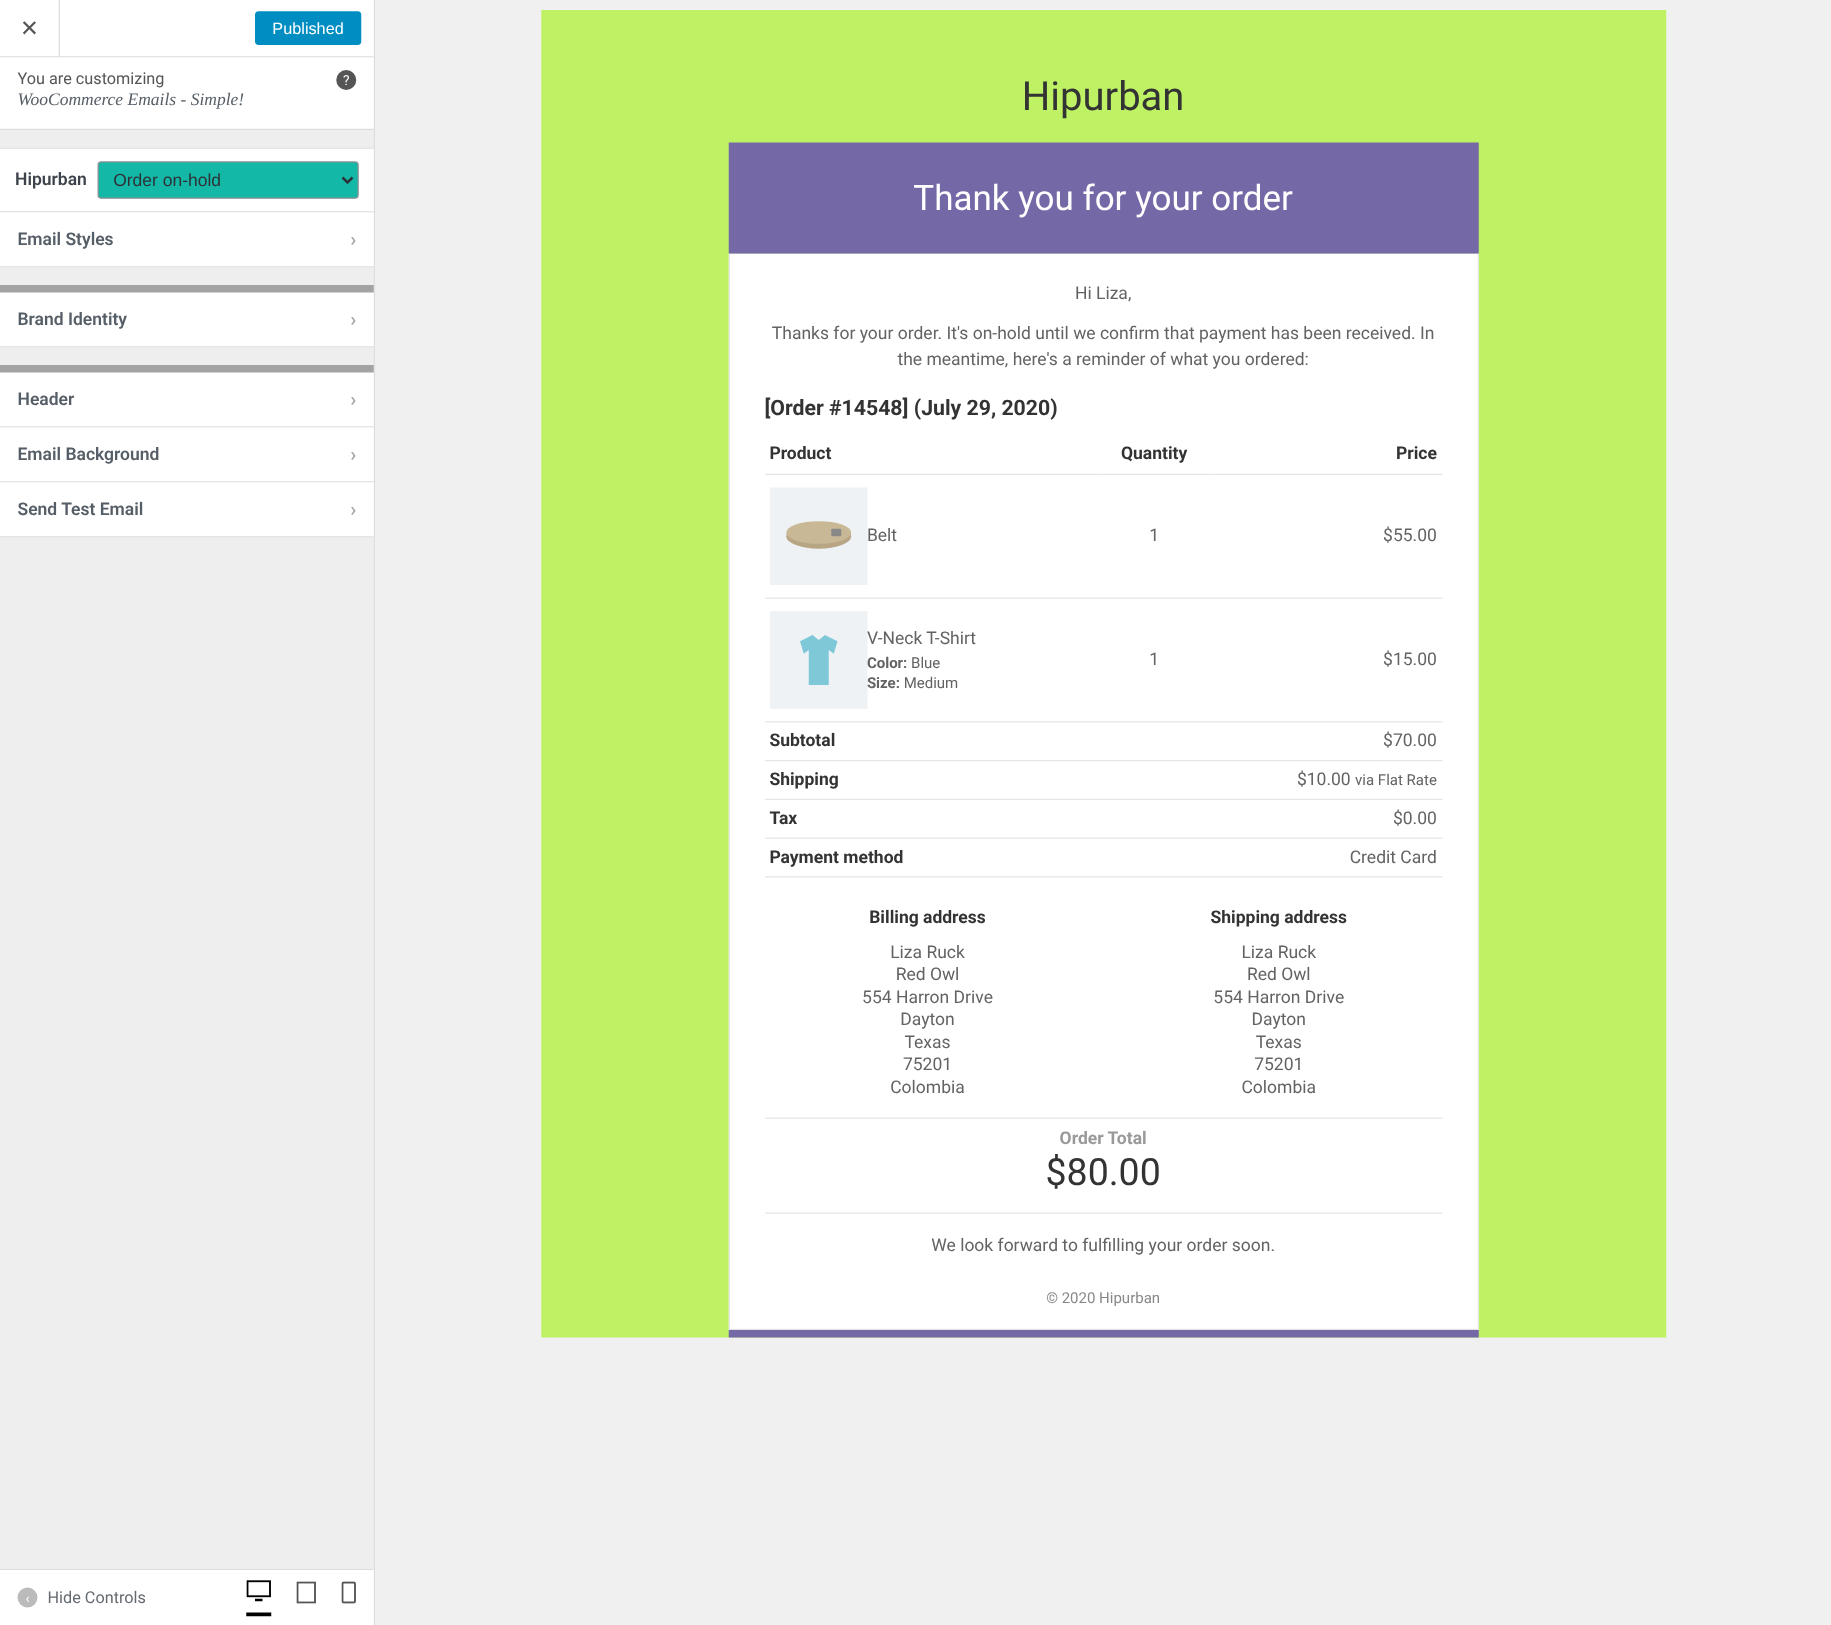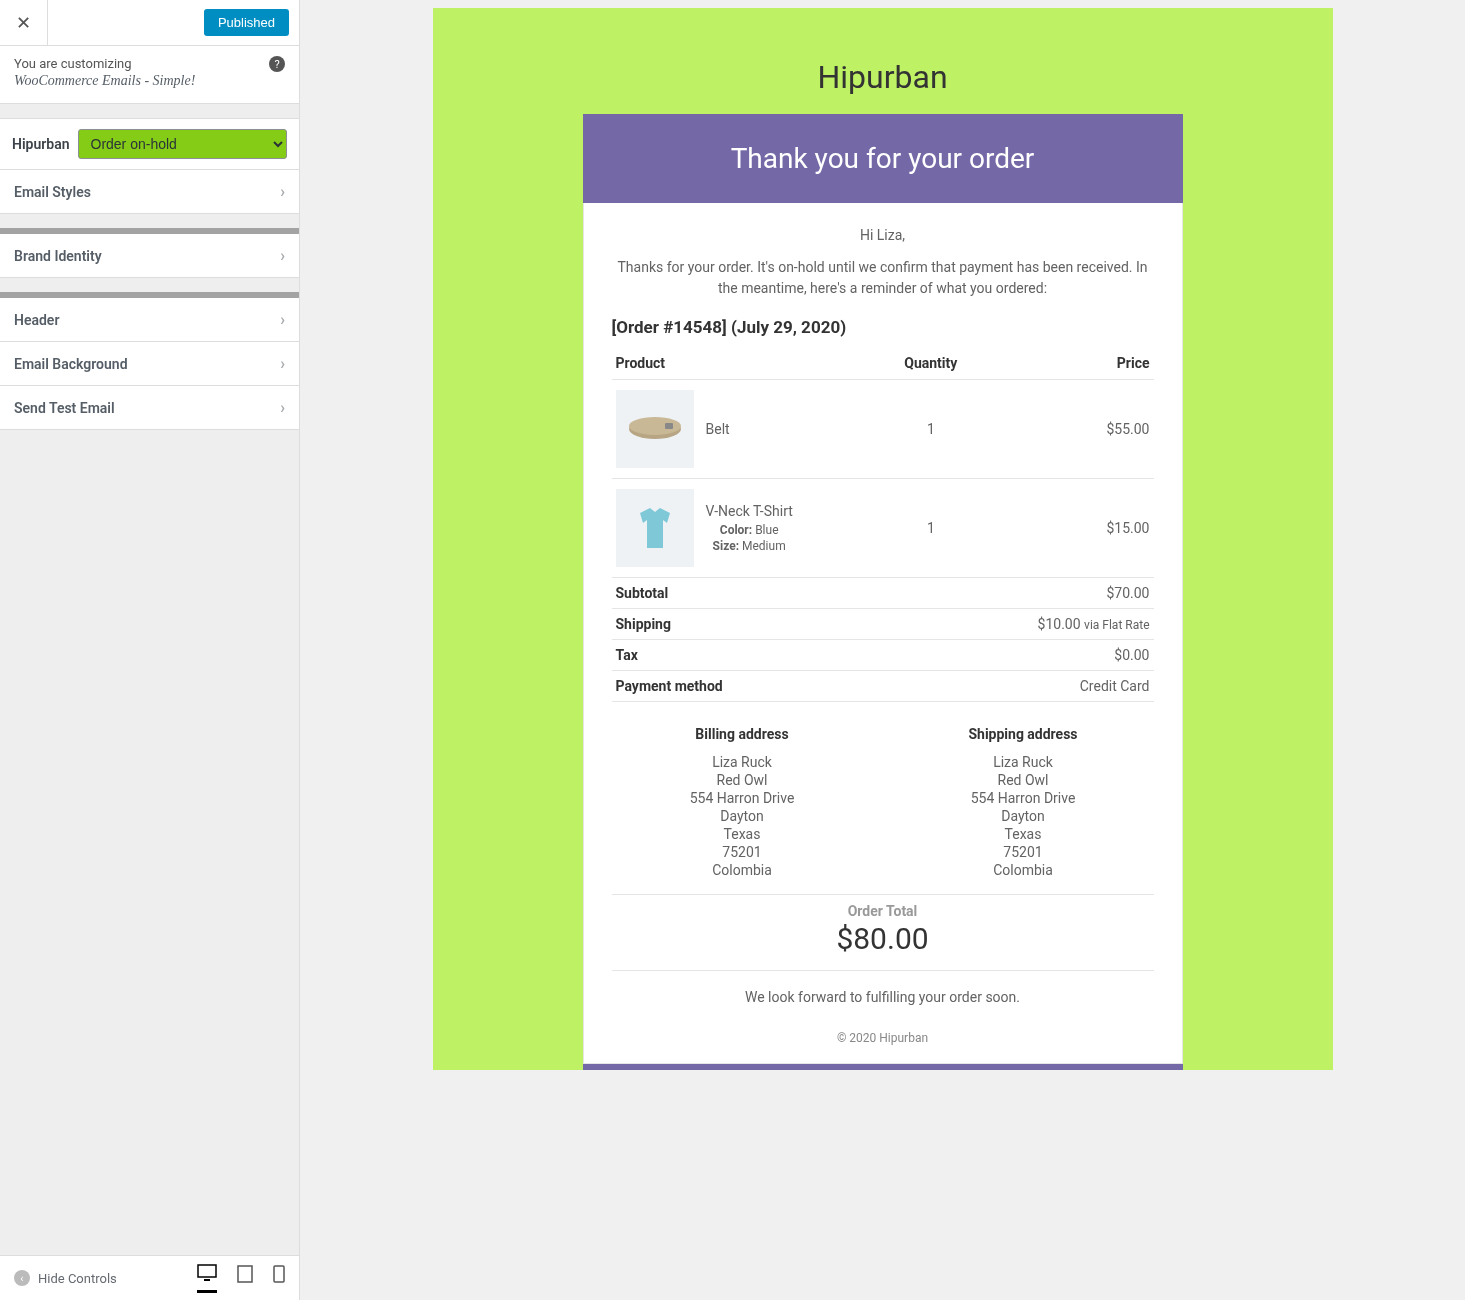--- a/index.html
+++ b/index.html
@@ -95,21 +95,21 @@
       font-weight: 600;
       font-size: 14px;
     }
     .template-select {
       flex: 1;
       height: 30px;
       border: 1px solid #8c8f94;
       border-radius: 3px;
       padding: 0 8px;
       font-size: 14px;
-      background: #84cc16;
+      background: #14b8a6;
       color: #2c3338;
     }
     .panel-item {
       background: #fff;
       border-bottom: 1px solid #ddd;
       padding: 12px 14px;
       display: flex;
       align-items: center;
       justify-content: space-between;
       cursor: pointer;
@@ -227,21 +227,21 @@
     }
     .order-table th:nth-child(2), .order-table td.qty { text-align: center; }
     .order-table th:nth-child(3), .order-table td.price { text-align: right; }
     .order-table td {
       padding: 10px 4px;
       border-bottom: 1px solid #e5e5e5;
       vertical-align: middle;
       font-size: 14px;
       color: #636363;
     }
-    .prod-cell { display: flex; align-items: center; gap: 12px; text-align: center; }
+    .prod-cell { display: flex; align-items: center; gap: 0; }
     .prod-img {
       width: 78px;
       height: 78px;
       background: #eef2f5;
       display: flex;
       align-items: center;
       justify-content: center;
     }
     .prod-meta { font-size: 12px; color: #636363; margin-top: 4px; }
     .prod-meta .meta-row { margin-top: 2px; }

